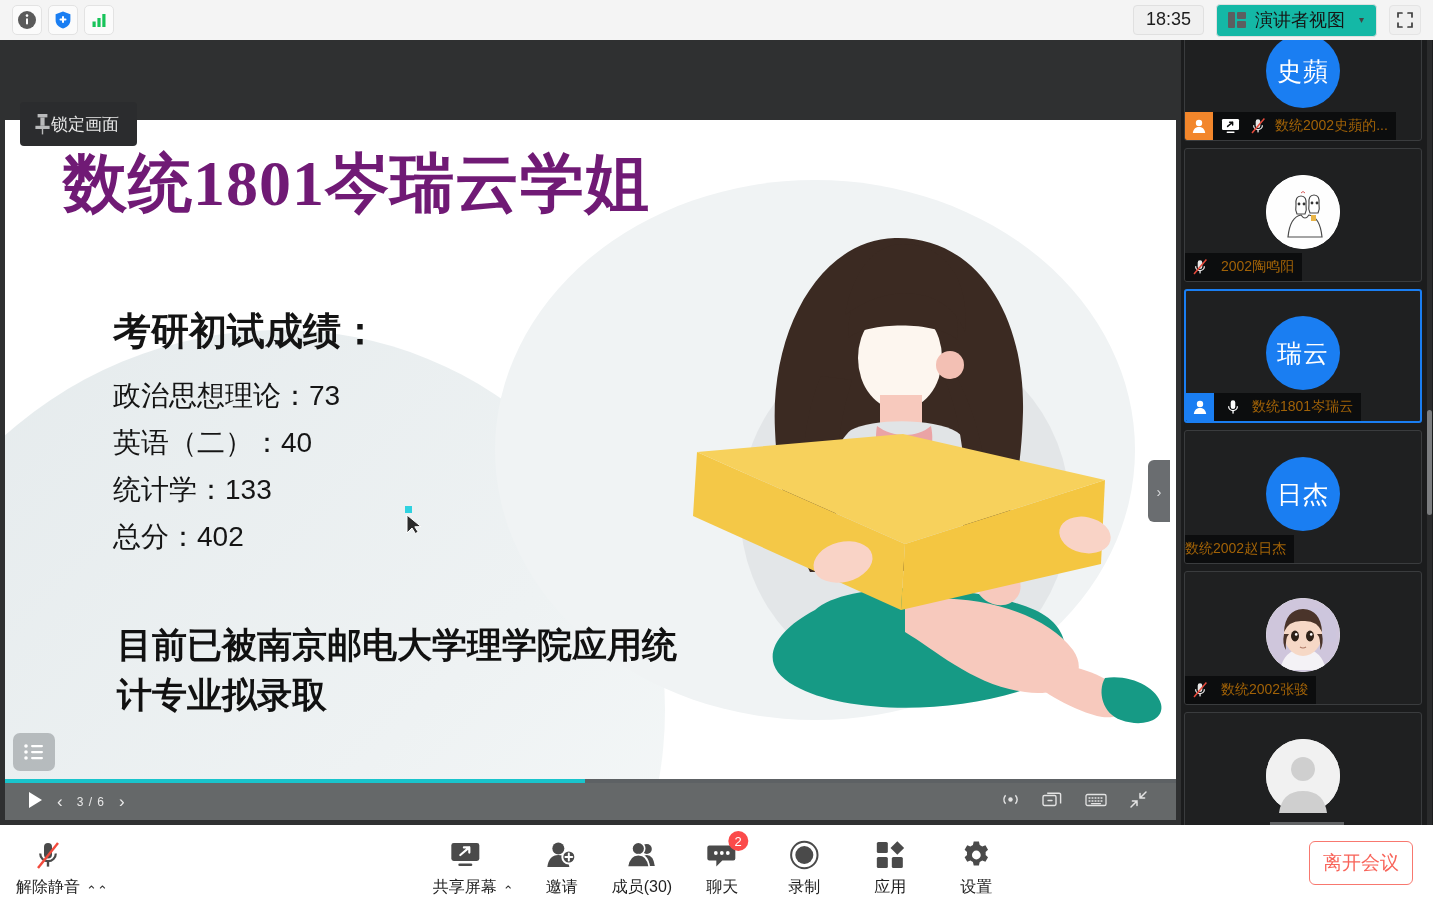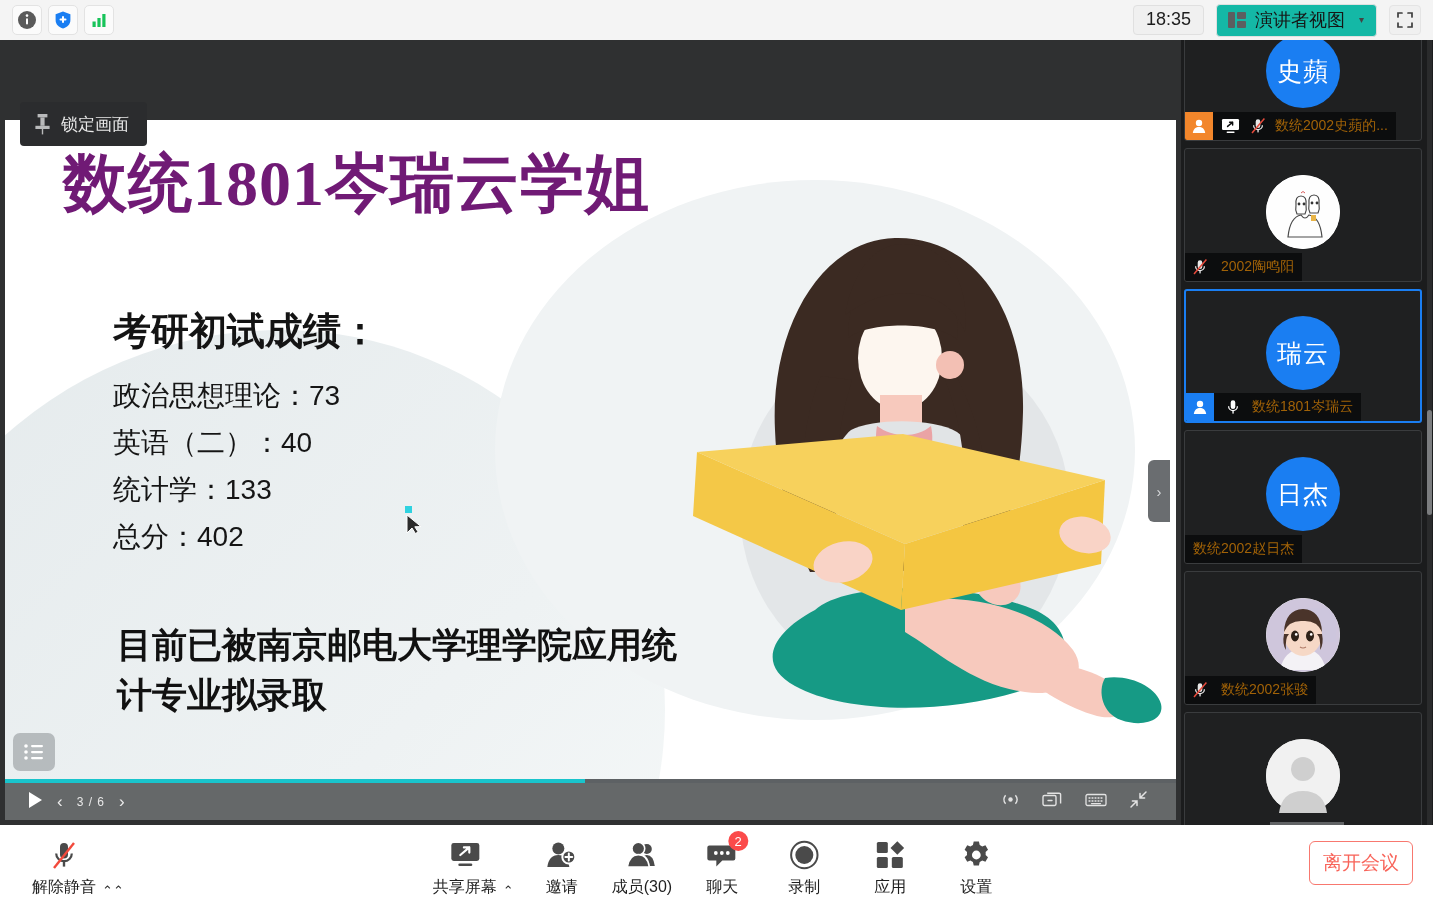--- a/index.html
+++ b/index.html
@@ -41,21 +41,21 @@
   }
 
   
   .stage {
     position: absolute; left: 0; top: 40px; width: 1181px; height: 785px;
     background: #2f3031; overflow: hidden;
   }
   .lock-pill {
     position: absolute; left: 20px; top: 62px; z-index: 30;
     background: #2b2c2e; border-radius: 4px; height: 44px;
-    display: flex; align-items: center; gap: 10px; padding: 0 18px 0 14px;
+    display: flex; align-items: center; padding: 0 18px 0 14px;
     color: #e9e9e9; font-size: 17px;
   }
   .slide {
     position: absolute; left: 5px; top: 80px; width: 1171px; height: 659px;
     background: #ffffff; overflow: hidden;
   }
   .slide-bg-blob1 {
     position: absolute; left: -140px; top: 210px; width: 800px; height: 760px;
     background: linear-gradient(135deg,#e4eaec 0%, #eef2f3 60%, #f7fafa 100%);
     border-radius: 52% 48% 45% 55% / 55% 50% 50% 45%;
@@ -153,21 +153,21 @@
   .scroll-down {
     position: absolute; left: 50%; top: 782px; transform: translateX(-50%);
     width: 74px; height: 26px; background: rgba(120,122,124,0.75);
     display: flex; align-items: center; justify-content: center; z-index: 6;
   }
 
   
   .bottombar {
     position: absolute; left: 0; top: 825px; width: 1433px; height: 81px; background: #fff;
   }
-  .bb-left { position: absolute; left: 24px; top: 6px; display: flex; align-items: flex-start; }
+  .bb-left { position: absolute; left: 8px; top: 6px; display: flex; align-items: flex-start; }
   .bb-item {
     display: flex; flex-direction: column; align-items: center; justify-content: flex-start;
     min-width: 64px; padding: 4px 8px 0 8px; position: relative;
   }
   .bb-ic { height: 40px; display: flex; align-items: center; justify-content: center; }
   .bb-label { font-size: 16px; color: #1f1f1f; margin-top: 2px; white-space: nowrap; }
   .bb-caret { font-size: 13px; color: #333; align-self: flex-end; margin: 22px 2px 0 -2px; }
   .bb-center {
     position: absolute; left: 50%; top: 6px; transform: translateX(-50%);
     display: flex; align-items: flex-start;
@@ -440,21 +440,21 @@
                 <path d="M4.6 8.2 a4.4 4.4 0 0 0 8.8 0" stroke="#fff" stroke-width="1.3" fill="none"></path>
                 <rect x="8.4" y="12.4" width="1.3" height="3.2" fill="#fff"></rect>
               </svg>
           </span>
           <span>数统1801岑瑞云</span>
         </div>
       </div>
 
       <div class="tile">
         <div class="tile-av blue">日杰</div>
-        <div class="tile-name" style="padding-left:8px">
+        <div class="tile-name" style="padding-left:0">
           <span>数统2002赵日杰</span>
         </div>
       </div>
 
       <div class="tile">
         <div class="tile-av img">
           <svg width="74" height="74" viewBox="0 0 74 74">
             <circle cx="37" cy="37" r="37" fill="#cfc6dc"></circle>
             <rect x="40" y="10" width="30" height="34" fill="#cdc6dd"></rect>
             <path d="M14 72 q4 -20 23 -22 q19 2 23 22 Z" fill="#f4f2f6"></path>

